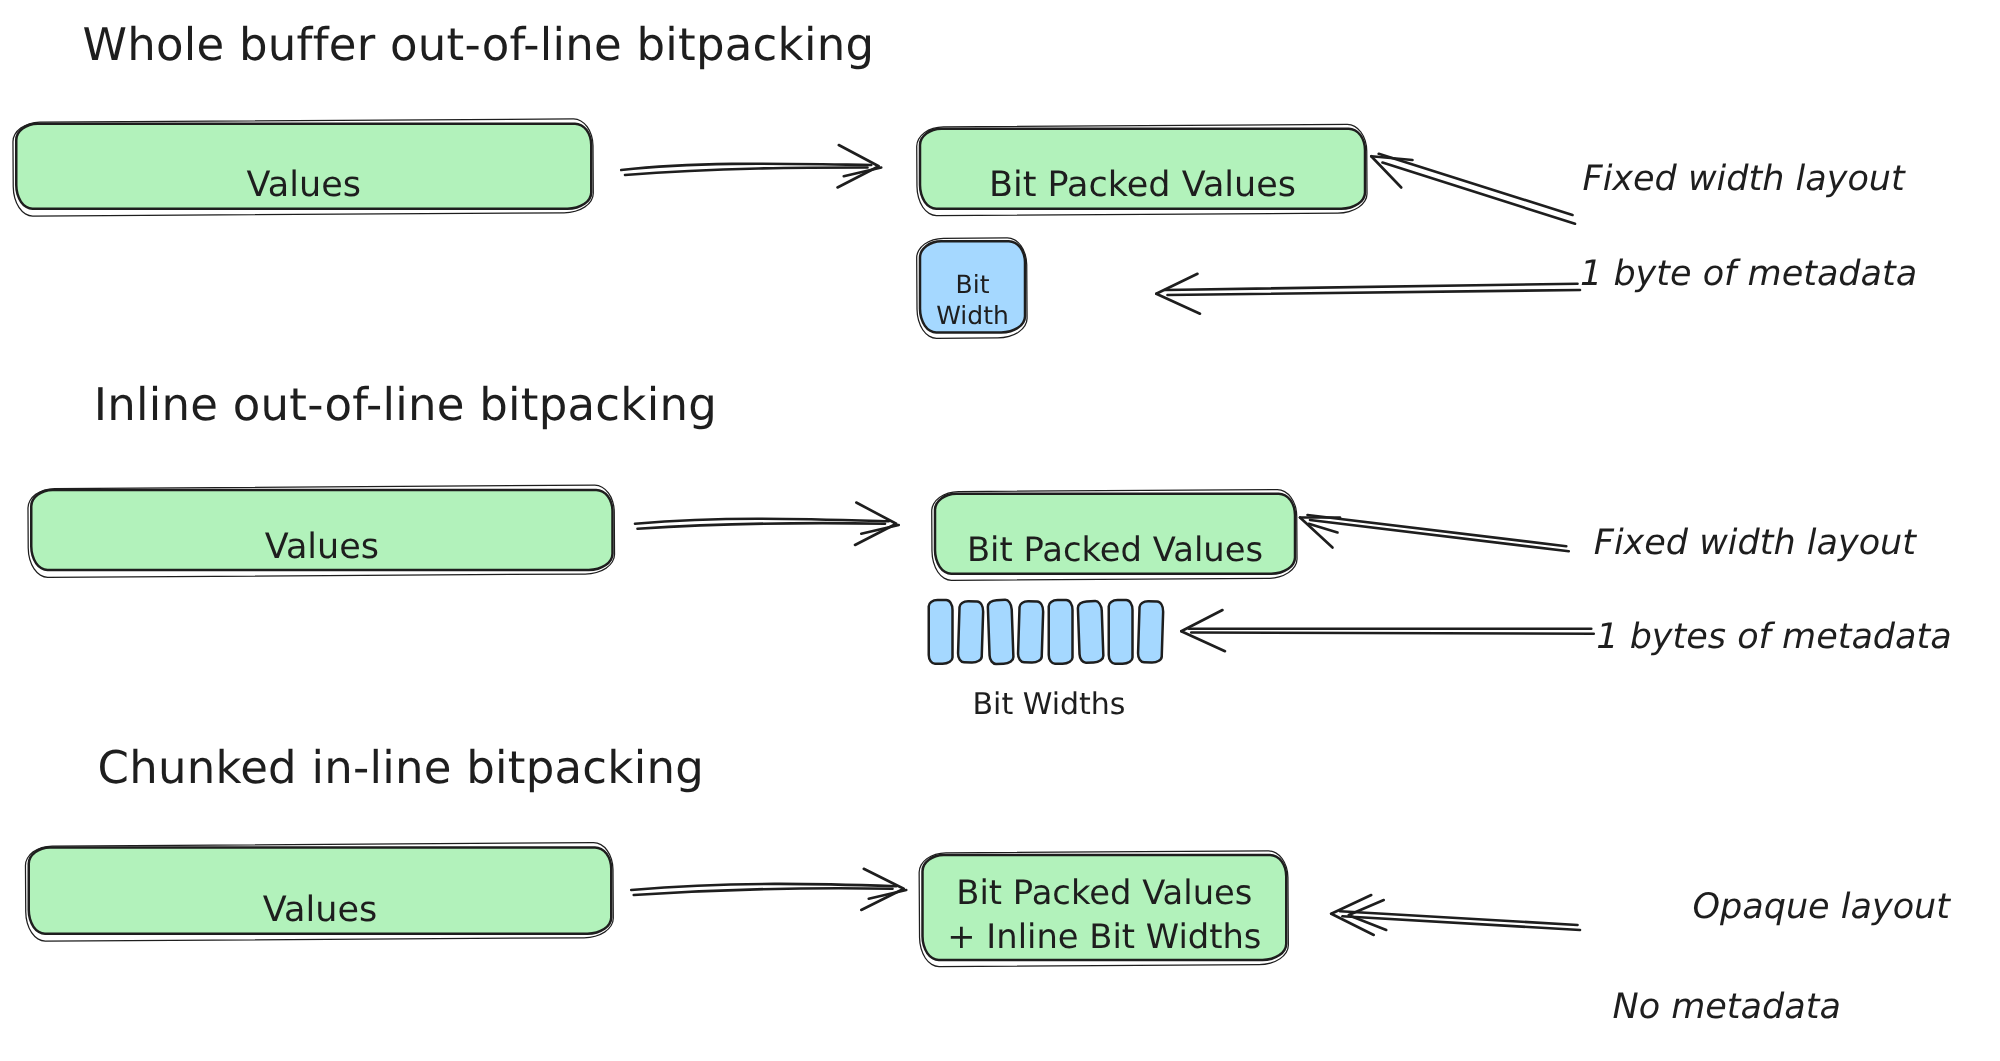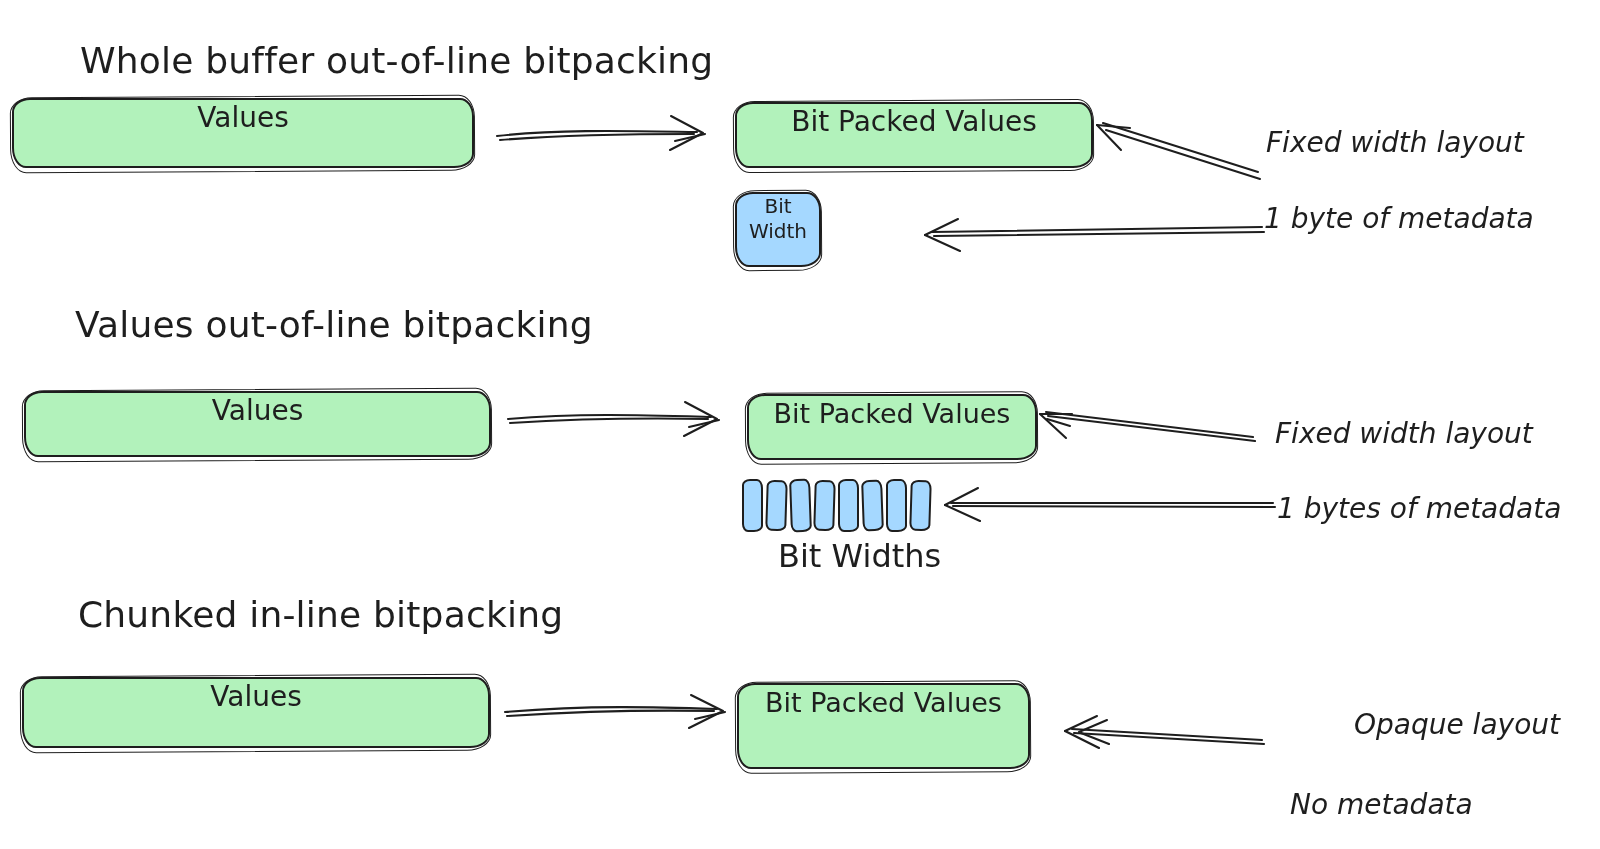--- a/index.html
+++ b/index.html
@@ -9,21 +9,21 @@
     font-family:"DejaVu Sans","Liberation Sans",sans-serif;
     color:var(--stroke-color,#1e1e1e);
     overflow:hidden;
   }
   .title {
     position:absolute; font-size:36px; font-weight:500;
     letter-spacing:0.2px; white-space:nowrap;
   }
   .sketch-box {
     position:absolute; box-sizing:border-box;
-    display:flex; flex-direction:column; align-items:center; justify-content:flex-start;
+    display:flex; flex-direction:column; align-items:center; justify-content:flex-end;
     text-align:center;
     border:2.2px solid var(--stroke-color,#1e1e1e);
     background:var(--green-fill,#b2f2bb);
     border-radius:18px 14px 20px 14px / 14px 18px 14px 20px;
     font-size:28px; line-height:1.3;
   }
   .sketch-box::before {
     content:""; position:absolute; inset:-4px -3px -6px -4px;
     border:1.5px solid var(--stroke-color,#1e1e1e);
     border-radius:22px 16px 24px 16px / 16px 22px 16px 24px;
@@ -33,53 +33,53 @@
   .bw-cells { position:absolute; display:flex; gap:3px; align-items:center; }
   .bw-cell {
     width:21px; height:53px; box-sizing:border-box;
     background:var(--blue-fill,#a5d8ff);
     border:2px solid var(--stroke-color,#1e1e1e);
     border-radius:8px 6px 9px 6px / 6px 9px 6px 8px;
   }
   .bw-cell:nth-child(even){ transform:rotate(1.8deg); height:51px; }
   .bw-cell:nth-child(3n){ transform:rotate(-2deg); }
   .note { position:absolute; font-size:28px; white-space:nowrap;font-style:italic; }
-  .small-label { position:absolute; font-size:32px; white-space:nowrap; }
+  .small-label { position:absolute; font-size:24px; white-space:nowrap;margin-top:12px; }
   svg.arrows { position:absolute; left:0; top:0; pointer-events:none; }
   svg.arrows path {
     stroke:var(--stroke-color,#1e1e1e); stroke-width:2.1;
     fill:none; stroke-linecap:round; stroke-linejoin:round;
   }
 </style>
 </head>
 <body>
 
 <div id="canvas" style="--background: #ffffff; --stroke-color: #1e1e1e; --green-fill: #b2f2bb; --blue-fill: #a5d8ff;">
 
   <section>
-    <div class="title" style="left:80px; top:16px;margin-top:24px;">Whole buffer out-of-line bitpacking</div>
+    <div class="title" style="left:66px; top:16px;">Whole buffer out-of-line bitpacking</div>
 
     <div class="sketch-box" style="left:12px; top:98px; width:462px; height:70px;">
       <span>Values</span>
     </div>
 
     <div class="sketch-box" style="left:735px; top:102px; width:358px; height:66px;">
       <span>Bit Packed Values</span>
     </div>
 
     <div class="sketch-box blue" style="left:735px; top:192px; width:86px; height:75px; font-size:20px; line-height:1.25; padding:0 6px;">
       <span>Bit Width</span>
     </div>
 
     <div class="note" style="left:1266px; top:126px;">Fixed width layout</div>
     <div class="note" style="left:1264px; top:202px;">1 byte of metadata</div>
   </section>
 
   <section>
-    <div class="title" style="left:75px; top:304px;">Values out-of-line bitpacking</div>
+    <div class="title" style="left:75px; top:304px;">Inline out-of-line bitpacking</div>
 
     <div class="sketch-box" style="left:24px; top:391px; width:467px; height:66px;">
       <span>Values</span>
     </div>
 
     <div class="sketch-box" style="left:747px; top:394px; width:290px; height:66px; font-size:27px;">
       <span>Bit Packed Values</span>
     </div>
 
     <div class="bw-cells" style="left:742px; top:479px;">
@@ -100,20 +100,21 @@
 
   <section>
     <div class="title" style="left:78px; top:594px;text-align:right;">Chunked in-line bitpacking</div>
 
     <div class="sketch-box" style="left:22px; top:677px; width:468px; height:71px;">
       <span>Values</span>
     </div>
 
     <div class="sketch-box" style="left:737px; top:683px; width:293px; height:86px; font-size:27px;">
       <span>Bit Packed Values</span>
+      <span>+ Inline Bit Widths</span>
     </div>
 
     <div class="note" style="left:1354px; top:708px;">Opaque layout</div>
     <div class="note" style="left:1290px; top:788px;text-align:right;">No metadata</div>
   </section>
 
   <svg class="arrows" width="1600" height="849" viewBox="0 0 1600 849">
 
     <g>
       <path d="M497,136 C560,129 630,131 697,132"></path>

